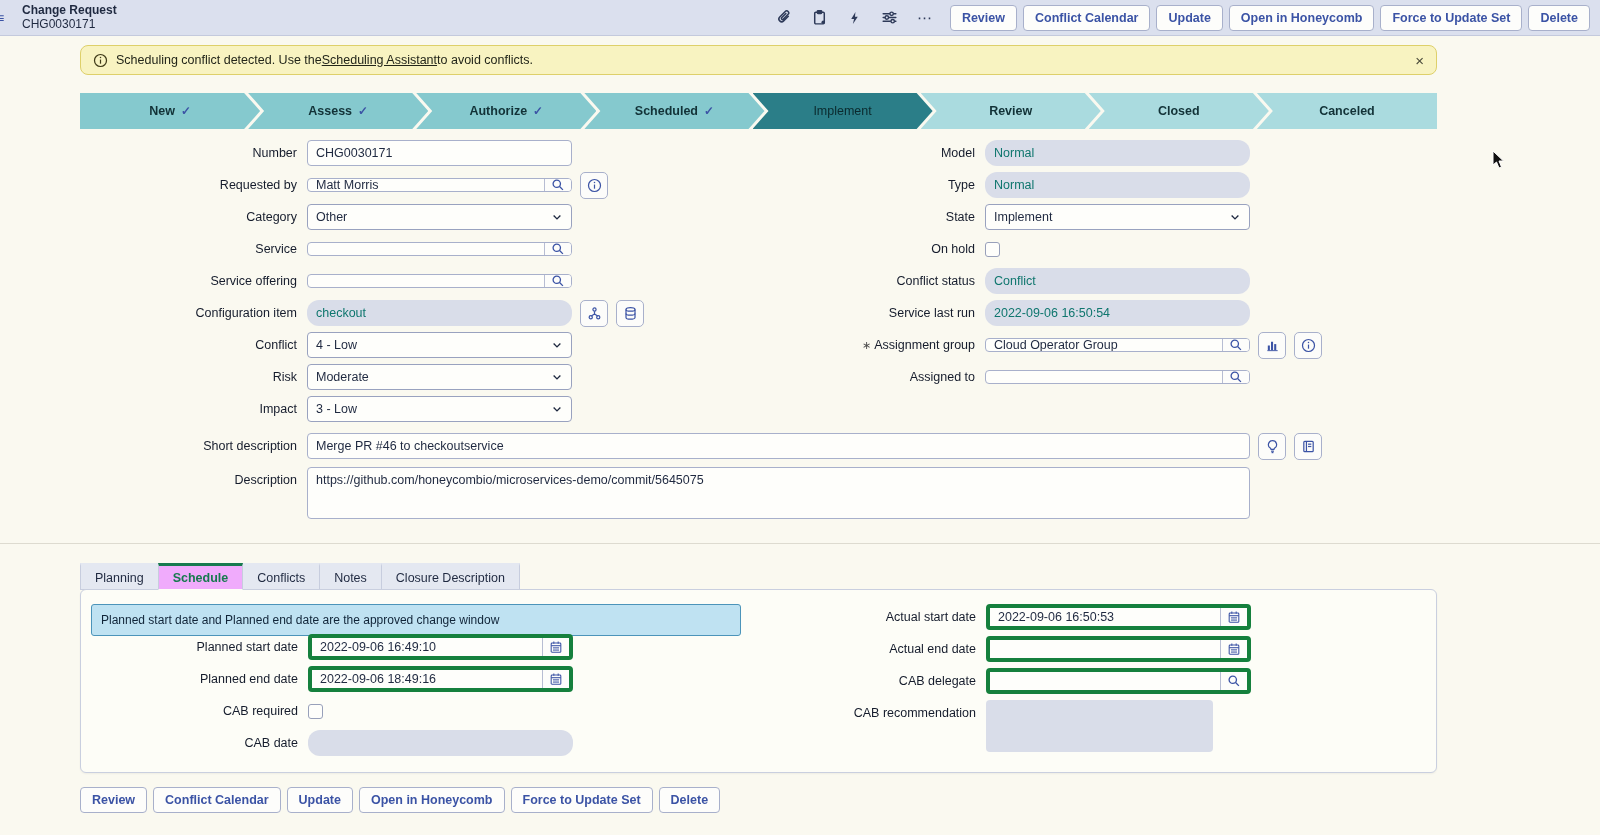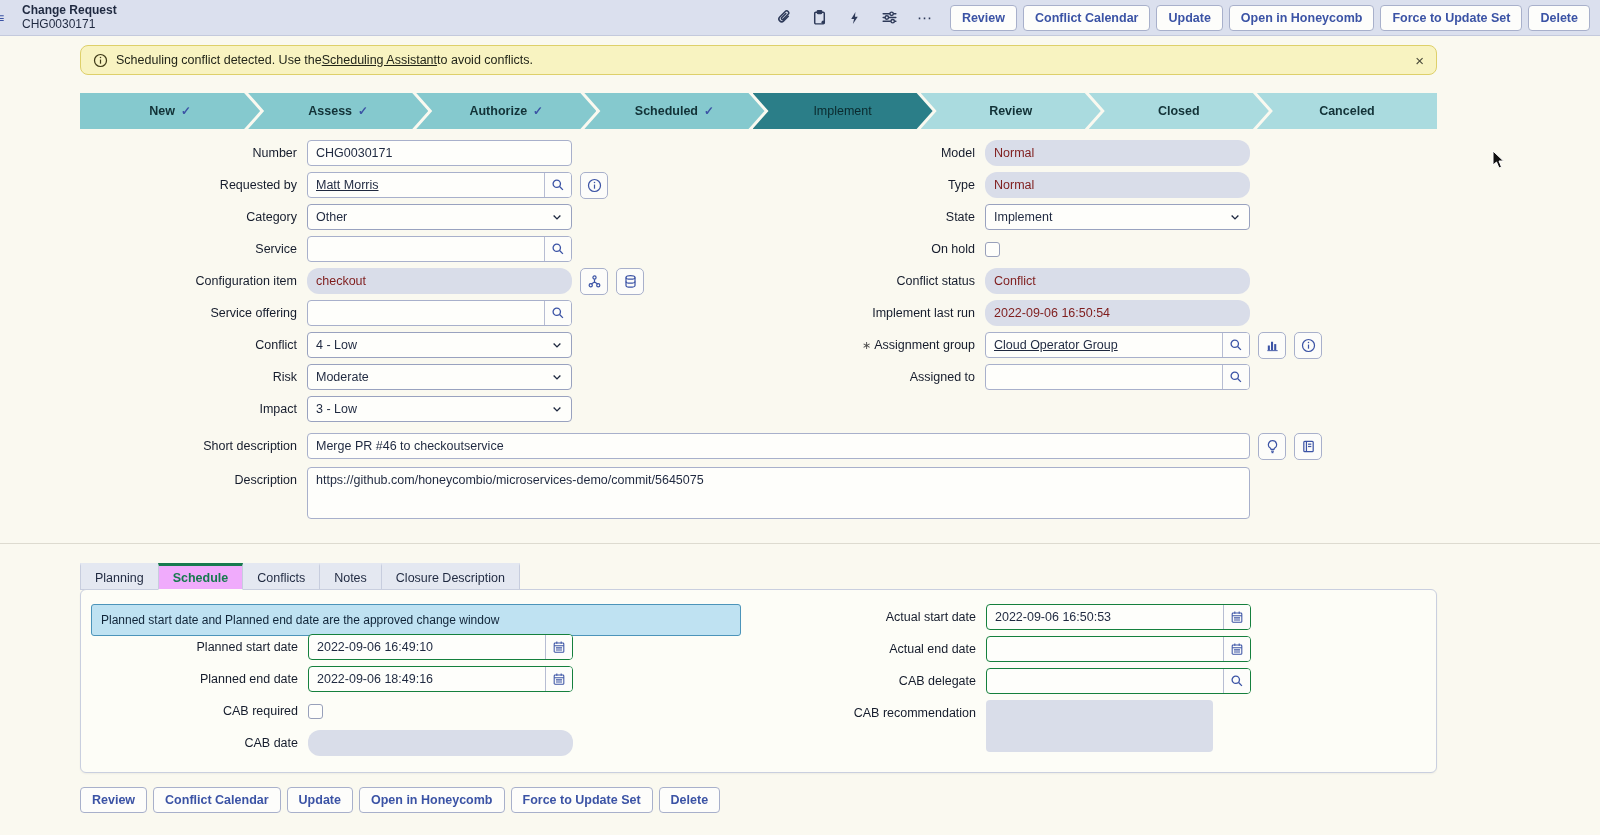--- a/index.html
+++ b/index.html
@@ -48,30 +48,30 @@
   .form-area { position:absolute; left:0; top:140px; width:1600px; }
   .col { position:absolute; top:0; }
   .col-left  { left:80px;  width:620px; }
   .col-right { left:758px; width:620px; }
   .frow { display:flex; align-items:center; margin-bottom:6px; height:26px; }
   .lbl { width:227px; flex:none; text-align:right; padding-right:10px; font-size:12.5px; color:#151c2c; }
   .req { color:#4c4c4c; font-size:11px; margin-right:3px; }
   .fwrap { width:265px; flex:none; }
   .tinput { width:100%; height:26px; border:1px solid #a8b0cb; border-radius:4px; background:#fefefb;
             font-family:"Liberation Sans",sans-serif; font-size:12.5px; color:#1f2940; padding:0 8px; }
-  .lookup { display:flex; width:100%; height:26px; border:1px solid #a8b0cb; border-radius:4px;
-            background:#fefefb; overflow:hidden;text-decoration:underline; }
+  .lookup { display:flex; width:100%; height:14px; border:1px solid #a8b0cb; border-radius:4px;
+            background:#fefefb; overflow:hidden; }
   .lookup input { flex:1; min-width:0; border:none; outline:none; background:transparent;
                   font-family:"Liberation Sans",sans-serif; font-size:12.5px; color:#1f2940; padding:0 8px; }
   .lookup .sfx { width:27px; flex:none; border-left:1px solid #b7bdd3; display:flex; align-items:center;
                  justify-content:center; cursor:pointer; background:#fdfdfb; }
   .selectbox { width:100%; height:26px; border:1px solid #99a2bf; border-radius:4px; background:#fefefb;
                display:flex; align-items:center; justify-content:space-between; padding:0 8px; font-size:12.5px; cursor:pointer; }
   .readonly { width:100%; height:26px; background:#d9dde9; border-radius:12px; display:flex; align-items:center;
-              padding:0 9px; font-size:12.5px; color:#7f1d1d; }
+              padding:0 9px; font-size:12.5px; color:#0f766e; }
   .icon-btn { width:28px; height:27px; margin-left:8px; flex:none; background:#fcfcfa; border:1px solid #a8b0cb;
               border-radius:5px; display:flex; align-items:center; justify-content:center; color:#3b53a5; cursor:pointer; }
   .cbox { width:15px; height:15px; border:1px solid #98a0ba; border-radius:3px; background:#fefefb; cursor:pointer; }
   .wide-row { display:flex; align-items:flex-start; margin-left:80px; margin-bottom:7px; }
   .wide-row .lbl { line-height:26px; }
   .winput { width:943px; }
   .tarea { width:943px; height:52px; border:1px solid #a8b0cb; border-radius:4px; background:#fefefb;
            font-family:"Liberation Sans",sans-serif; font-size:12.5px; color:#1f2940; padding:5px 8px; resize:none; }
   .ta-gray { width:227px; height:52px; background:#d9dde9; border-radius:4px; }
 
@@ -84,21 +84,21 @@
   .tab.active { background:#f0abfc; color:#177a4e; font-weight:700; border-top:3px solid #177a4e; border-bottom:1px solid #fdfdf7; z-index:2; }
 
   
   .panel { position:absolute; left:80px; top:589px; width:1357px; height:184px; background:#fdfdf7;
            border:1px solid #c9cfdf; border-radius:6px; box-shadow:0 1px 2px rgba(0,0,0,.05); }
   .info-msg { position:absolute; left:10px; top:14px; width:650px; height:23px; background:#bfe2f2;
               border:1px solid #4c94ba; border-radius:3px; display:flex; align-items:center; padding:15px 9px;
               font-size:12px; color:#102438; }
   .p-left { position:absolute; left:0; top:44px; width:620px; }
   .p-right { position:absolute; left:678px; top:14px; width:620px; }
-  .datebox { display:flex; width:265px; height:26px; border:1px solid #15803d; border-radius:4px;
+  .datebox { display:flex; width:265px; height:26px; border:4px solid #15803d; border-radius:4px;
              background:#fefefb; overflow:hidden; }
   .datebox input { flex:1; min-width:0; border:none; outline:none; background:transparent;
                    font-family:"Liberation Sans",sans-serif; font-size:12.5px; color:#1f2940; padding:0 8px; }
   .datebox .sfx { width:27px; flex:none; border-left:1px solid #b7bdd3; display:flex; align-items:center;
                   justify-content:center; cursor:pointer; color:#3b53a5; background:#fdfdfb; }
 
   
   .footer-btns { position:absolute; left:80px; top:787px; display:flex; gap:6px; }
 
   .cursor { position:absolute; left:1492px; top:150px; z-index:50; pointer-events:none; }
@@ -253,57 +253,57 @@
               <svg class="ic" width="14" height="14" viewBox="0 0 16 16" fill="none" stroke="#3b53a5" stroke-width="1.5">
                   <circle cx="6.6" cy="6.6" r="4.2"></circle>
                   <line x1="9.8" y1="9.8" x2="13.6" y2="13.6"></line>
                 </svg>
             </span>
           </span>
         </span>
       </div>
 
       <div class="frow">
-        <span class="lbl">Configuration item</span>
-        <span class="fwrap">
-            <span class="readonly">checkout</span>
-          </span>
-        <span class="icon-btn">
-          <svg class="ic" width="15" height="15" viewBox="0 0 16 16" fill="none" stroke="#3b53a5" stroke-width="1.3">
-              <circle cx="8" cy="3.8" r="1.7"></circle>
-              <circle cx="4" cy="12" r="1.7"></circle>
-              <circle cx="12" cy="12" r="1.7"></circle>
-              <path d="M8 5.5v3M8 8.5L4.6 10.6M8 8.5l3.4 2.1"></path>
-            </svg>
-        </span>
-        <span class="icon-btn">
-          <svg class="ic" width="15" height="15" viewBox="0 0 16 16" fill="none" stroke="#3b53a5" stroke-width="1.3">
-              <ellipse cx="8" cy="3.6" rx="4.8" ry="1.9"></ellipse>
-              <path d="M3.2 3.6v8.6c0 1.05 2.15 1.9 4.8 1.9s4.8-.85 4.8-1.9V3.6"></path>
-              <path d="M3.2 7.9c0 1.05 2.15 1.9 4.8 1.9s4.8-.85 4.8-1.9"></path>
-            </svg>
-        </span>
-      </div>
-
-      <div class="frow">
         <span class="lbl">Service offering</span>
         <span class="fwrap">
           <span class="lookup">
             <input value="" style="">
             <span class="sfx">
               <svg class="ic" width="14" height="14" viewBox="0 0 16 16" fill="none" stroke="#3b53a5" stroke-width="1.5">
                   <circle cx="6.6" cy="6.6" r="4.2"></circle>
                   <line x1="9.8" y1="9.8" x2="13.6" y2="13.6"></line>
                 </svg>
             </span>
           </span>
         </span>
       </div>
 
       <div class="frow">
+        <span class="lbl">Configuration item</span>
+        <span class="fwrap">
+            <span class="readonly">checkout</span>
+          </span>
+        <span class="icon-btn">
+          <svg class="ic" width="15" height="15" viewBox="0 0 16 16" fill="none" stroke="#3b53a5" stroke-width="1.3">
+              <circle cx="8" cy="3.8" r="1.7"></circle>
+              <circle cx="4" cy="12" r="1.7"></circle>
+              <circle cx="12" cy="12" r="1.7"></circle>
+              <path d="M8 5.5v3M8 8.5L4.6 10.6M8 8.5l3.4 2.1"></path>
+            </svg>
+        </span>
+        <span class="icon-btn">
+          <svg class="ic" width="15" height="15" viewBox="0 0 16 16" fill="none" stroke="#3b53a5" stroke-width="1.3">
+              <ellipse cx="8" cy="3.6" rx="4.8" ry="1.9"></ellipse>
+              <path d="M3.2 3.6v8.6c0 1.05 2.15 1.9 4.8 1.9s4.8-.85 4.8-1.9V3.6"></path>
+              <path d="M3.2 7.9c0 1.05 2.15 1.9 4.8 1.9s4.8-.85 4.8-1.9"></path>
+            </svg>
+        </span>
+      </div>
+
+      <div class="frow">
         <span class="lbl">Conflict</span>
         <span class="fwrap">
           <span class="selectbox">
             <span>4 - Low</span>
             <svg class="ic" width="12" height="12" viewBox="0 0 16 16" fill="none" stroke="#1f2940" stroke-width="1.8">
                 <polyline points="3.5,6 8,10.5 12.5,6"></polyline>
               </svg>
           </span>
         </span>
       </div>
@@ -367,21 +367,21 @@
       </div>
 
       <div class="frow">
         <span class="lbl">Conflict status</span>
         <span class="fwrap">
             <span class="readonly">Conflict</span>
           </span>
       </div>
 
       <div class="frow">
-        <span class="lbl">Implement last run</span>
+        <span class="lbl">Service last run</span>
         <span class="fwrap">
             <span class="readonly">2022-09-06 16:50:54</span>
           </span>
       </div>
 
       <div class="frow">
         <span class="lbl"><span class="req">∗</span><span>Assignment group</span></span>
         <span class="fwrap">
           <span class="lookup">
             <input value="Cloud Operator Group" style="">

